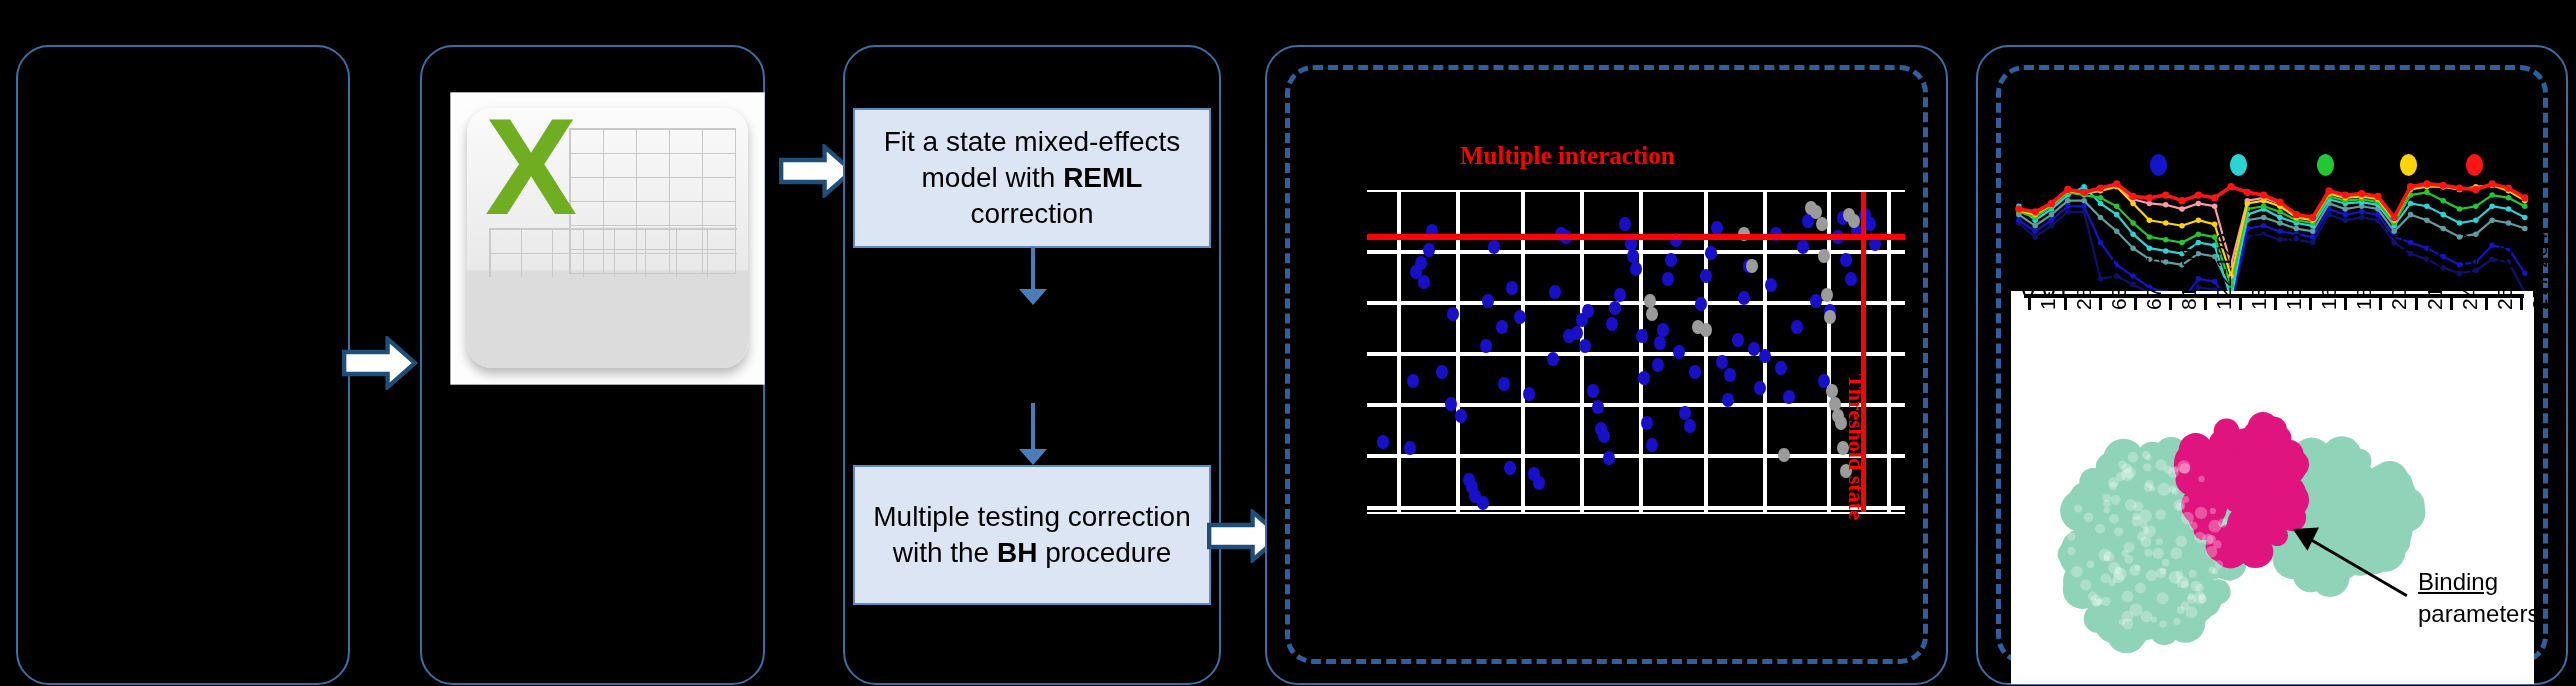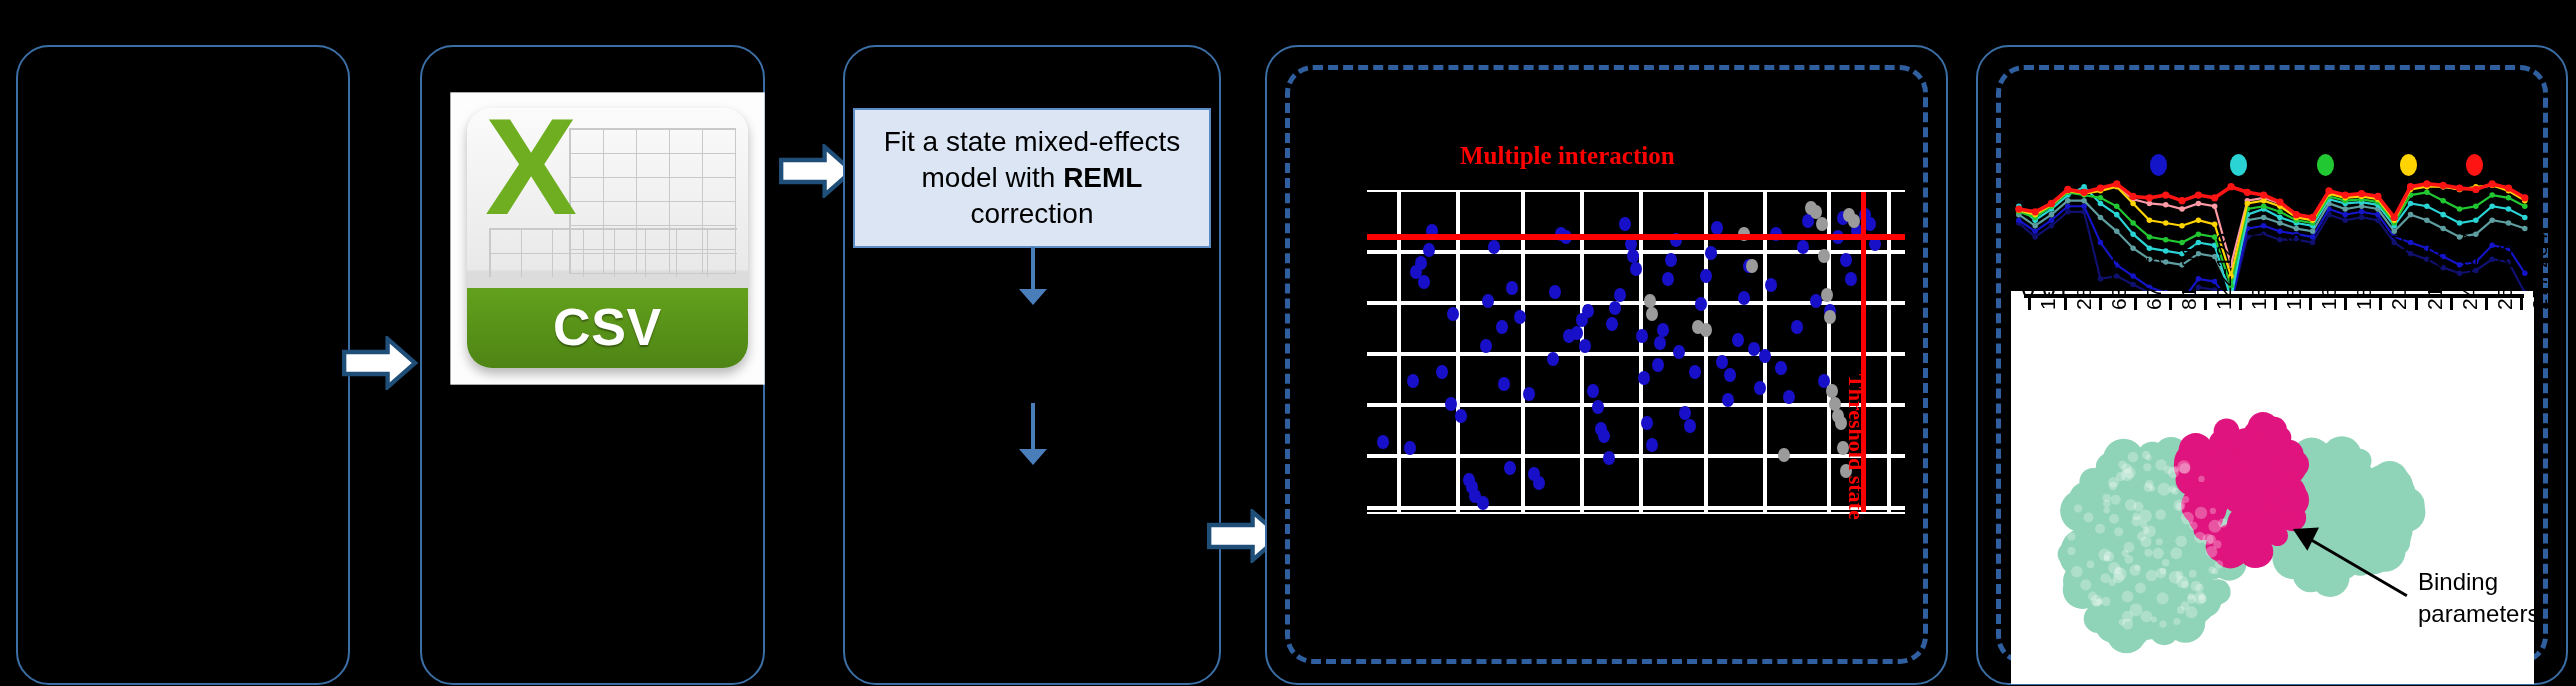--- a/index.html
+++ b/index.html
@@ -95,21 +95,21 @@
     transform:rotate(-90deg);transform-origin:left top;font-family:"Liberation Sans",sans-serif;}
   #axis-caption{position:absolute;left:0;right:0;top:195px;text-align:center;
     font-size:25px;color:#000;}
   #ylab-clip{position:absolute;left:10.2px;top:-17.4px;font-size:25px;color:#000;}
 
   
   #protein-wrap{position:absolute;left:2011px;top:378px;width:523px;height:305px;
     background:#fff;overflow:hidden;}
   #protein-svg{position:absolute;left:0;top:0;}
   .protein-note{position:absolute;left:407px;font-size:24px;color:#000;white-space:nowrap;}
-  #note-1{top:190px;}
+  #note-1{top:190px;text-decoration:underline;}
   #note-2{top:222px;}
 </style>
 </head>
 <body>
 
 <div class="stage">
 
   <div class="panel" id="panel-1"></div>
 
   <div class="block-arrow" id="arrow-1">
@@ -117,43 +117,43 @@
       <path d="M3,22 L63,22 L63,4 L101,37 L63,70 L63,52 L3,52 Z" fill="#ffffff" stroke="#1f4e79" stroke-width="6" stroke-linejoin="miter"></path>
     </svg>
   </div>
 
   <div class="panel" id="panel-2"></div>
   <div id="csv-card">
     <div id="csv-icon">
       <div class="csv-grid"></div>
       <div class="csv-grid2"></div>
       <div class="csv-x">X</div>
-      <div class="csv-band">
-        <span>CSV</span>
-      </div>
     </div>
   </div>
 
   <div class="block-arrow" id="arrow-2">
     <svg viewBox="0 0 105 74" preserveAspectRatio="none">
       <path d="M3,22 L63,22 L63,4 L101,37 L63,70 L63,52 L3,52 Z" fill="#ffffff" stroke="#1f4e79" stroke-width="6" stroke-linejoin="miter"></path>
     </svg>
   </div>
 
   <div class="panel" id="panel-3"></div>
 
   <div class="step-box" id="step-1">
     <div><span>Fit a state mixed-effects model with </span><b>REML</b><span> correction</span></div>
   </div>
   <div class="vconn" id="vconn-1"></div>
   <div class="vconn-head" id="vhead-1"></div>
 
   <div class="vconn" id="vconn-2"></div>
   <div class="vconn-head" id="vhead-2"></div>
 
+  <div class="step-box" id="step-3">
+    <div><span>Multiple testing correction</span><span></span><br><span>with the </span><b>BH</b><span> procedure</span></div>
+  </div>
 
   <div class="block-arrow" id="arrow-3">
     <svg viewBox="0 0 105 74" preserveAspectRatio="none">
       <path d="M3,22 L63,22 L63,4 L101,37 L63,70 L63,52 L3,52 Z" fill="#ffffff" stroke="#1f4e79" stroke-width="6" stroke-linejoin="miter"></path>
     </svg>
   </div>
 
   <div class="panel" id="panel-4"></div>
   <div class="panel-inner-dash" style="left:1285px;top:65px;width:643px;height:599px;"></div>
 

